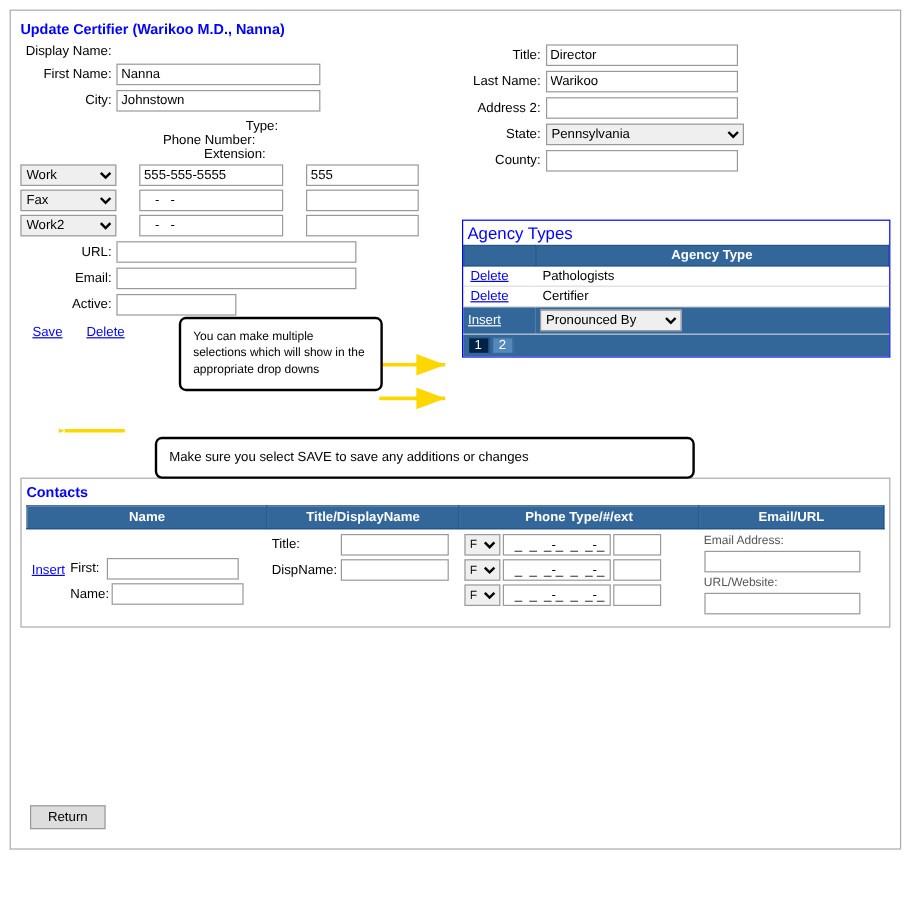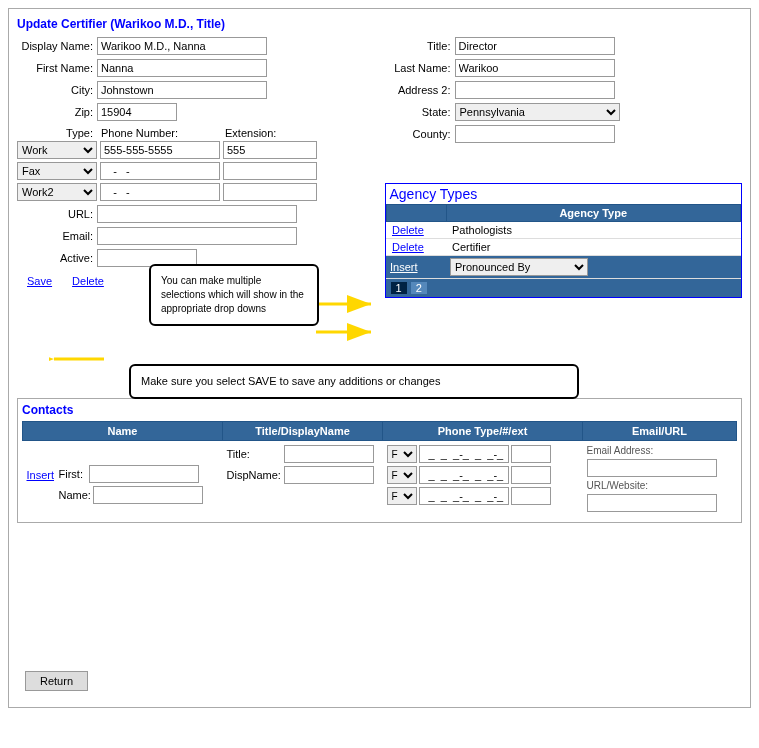--- a/index.html
+++ b/index.html
@@ -54,21 +54,21 @@
     .right-col { flex: 1; }
     .phone-header-row {
       display: flex;
       align-items: center;
       margin-bottom: 2px;
     }
     .phone-row {
       display: flex;
       align-items: center;
       margin-bottom: 3px;
-      gap: 3px;
+      gap: 19px;
     }
     .type-select { width: 80px; }
     .phone-input { width: 120px; }
     .ext-input { width: 94px; }
     .url-section { margin-top: 4px; }
     .link-blue { color: #00f; text-decoration: underline; cursor: pointer; font-size: 11px; }
     .agency-section {
       border: 1px solid #00f;
       margin-top: 8px;
       padding: 0;
@@ -94,21 +94,21 @@
     .agency-table td {
       font-size: 11px;
       padding: 2px 6px;
       border-bottom: 1px solid #ddd;
     }
     .agency-table .insert-row td {
       background: #336699;
       padding: 2px 4px;
     }
     .agency-table .insert-row select {
-      width: 138px;
+      width: 118px;
       height: 18px;
       font-size: 11px;
     }
     .pagination-row {
       background: #336699;
       padding: 2px 4px;
       display: flex;
       gap: 2px;
     }
     .page-btn {
@@ -199,43 +199,38 @@
       font-size: 11px;
       cursor: pointer;
       margin: 8px;
     }
   </style>
 </head>
 <body>
 
 <div class="outer-border">
 
-  <div class="section-title">Update Certifier (Warikoo M.D., Title)</div>
+  <div class="section-title">Update Certifier (Warikoo M.D., Nanna)</div>
 
   <div class="main-form">
 
     <div class="left-col">
       <div class="form-row">
         <span class="form-label">Display Name:</span>
-        <input type="text" style="width: 170px;" value="Warikoo M.D., Nanna">
       </div>
       <div class="form-row">
         <span class="form-label">First Name:</span>
         <input type="text" style="width: 170px;" value="Nanna">
       </div>
       <div class="form-row">
         <span class="form-label">City:</span>
         <input type="text" style="width: 170px;" value="Johnstown">
       </div>
-      <div class="form-row">
-        <span class="form-label">Zip:</span>
-        <input type="text" style="width: 80px;" value="15904">
-      </div>
-
-      <div class="phone-header-row" style="margin-top:6px; margin-left:0px;">
+
+      <div class="phone-header-row" style="margin-top:6px; margin-left:0px;flex-direction:column;">
         <span style="min-width:80px; text-align:right; padding-right:4px; font-size:11px;">Type:</span>
         <span style="min-width:128px; text-align:left; padding-left:4px; font-size:11px;">Phone Number:</span>
         <span style="font-size:11px;">Extension:</span>
       </div>
 
       <div class="phone-row">
         <select class="type-select">
           <option>Work</option><option>Fax</option><option>Work2</option><option>Home</option>
         </select>
         <input type="text" class="phone-input" value="555-555-5555" style="">

